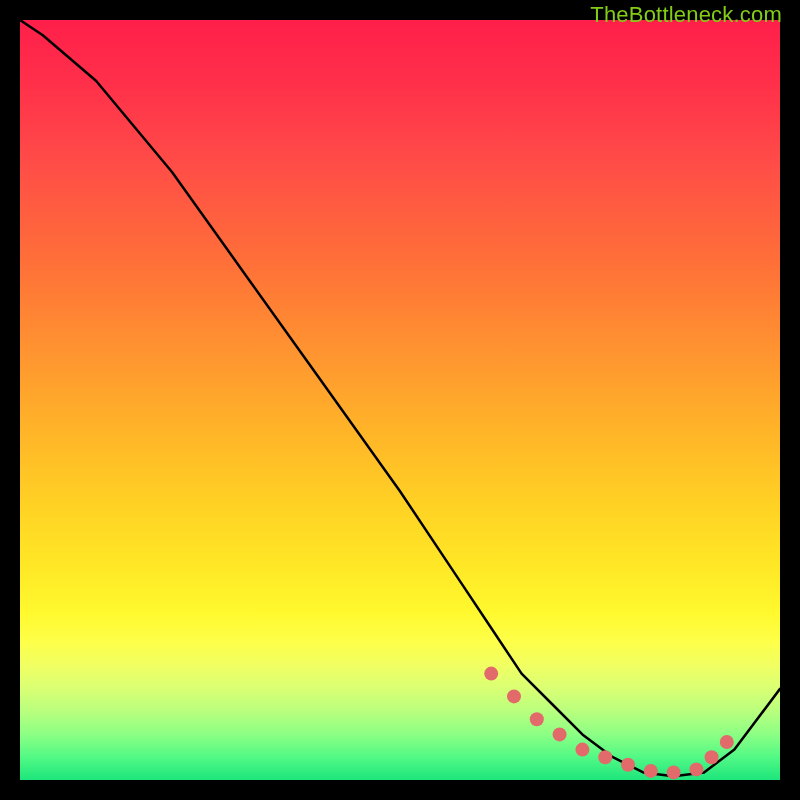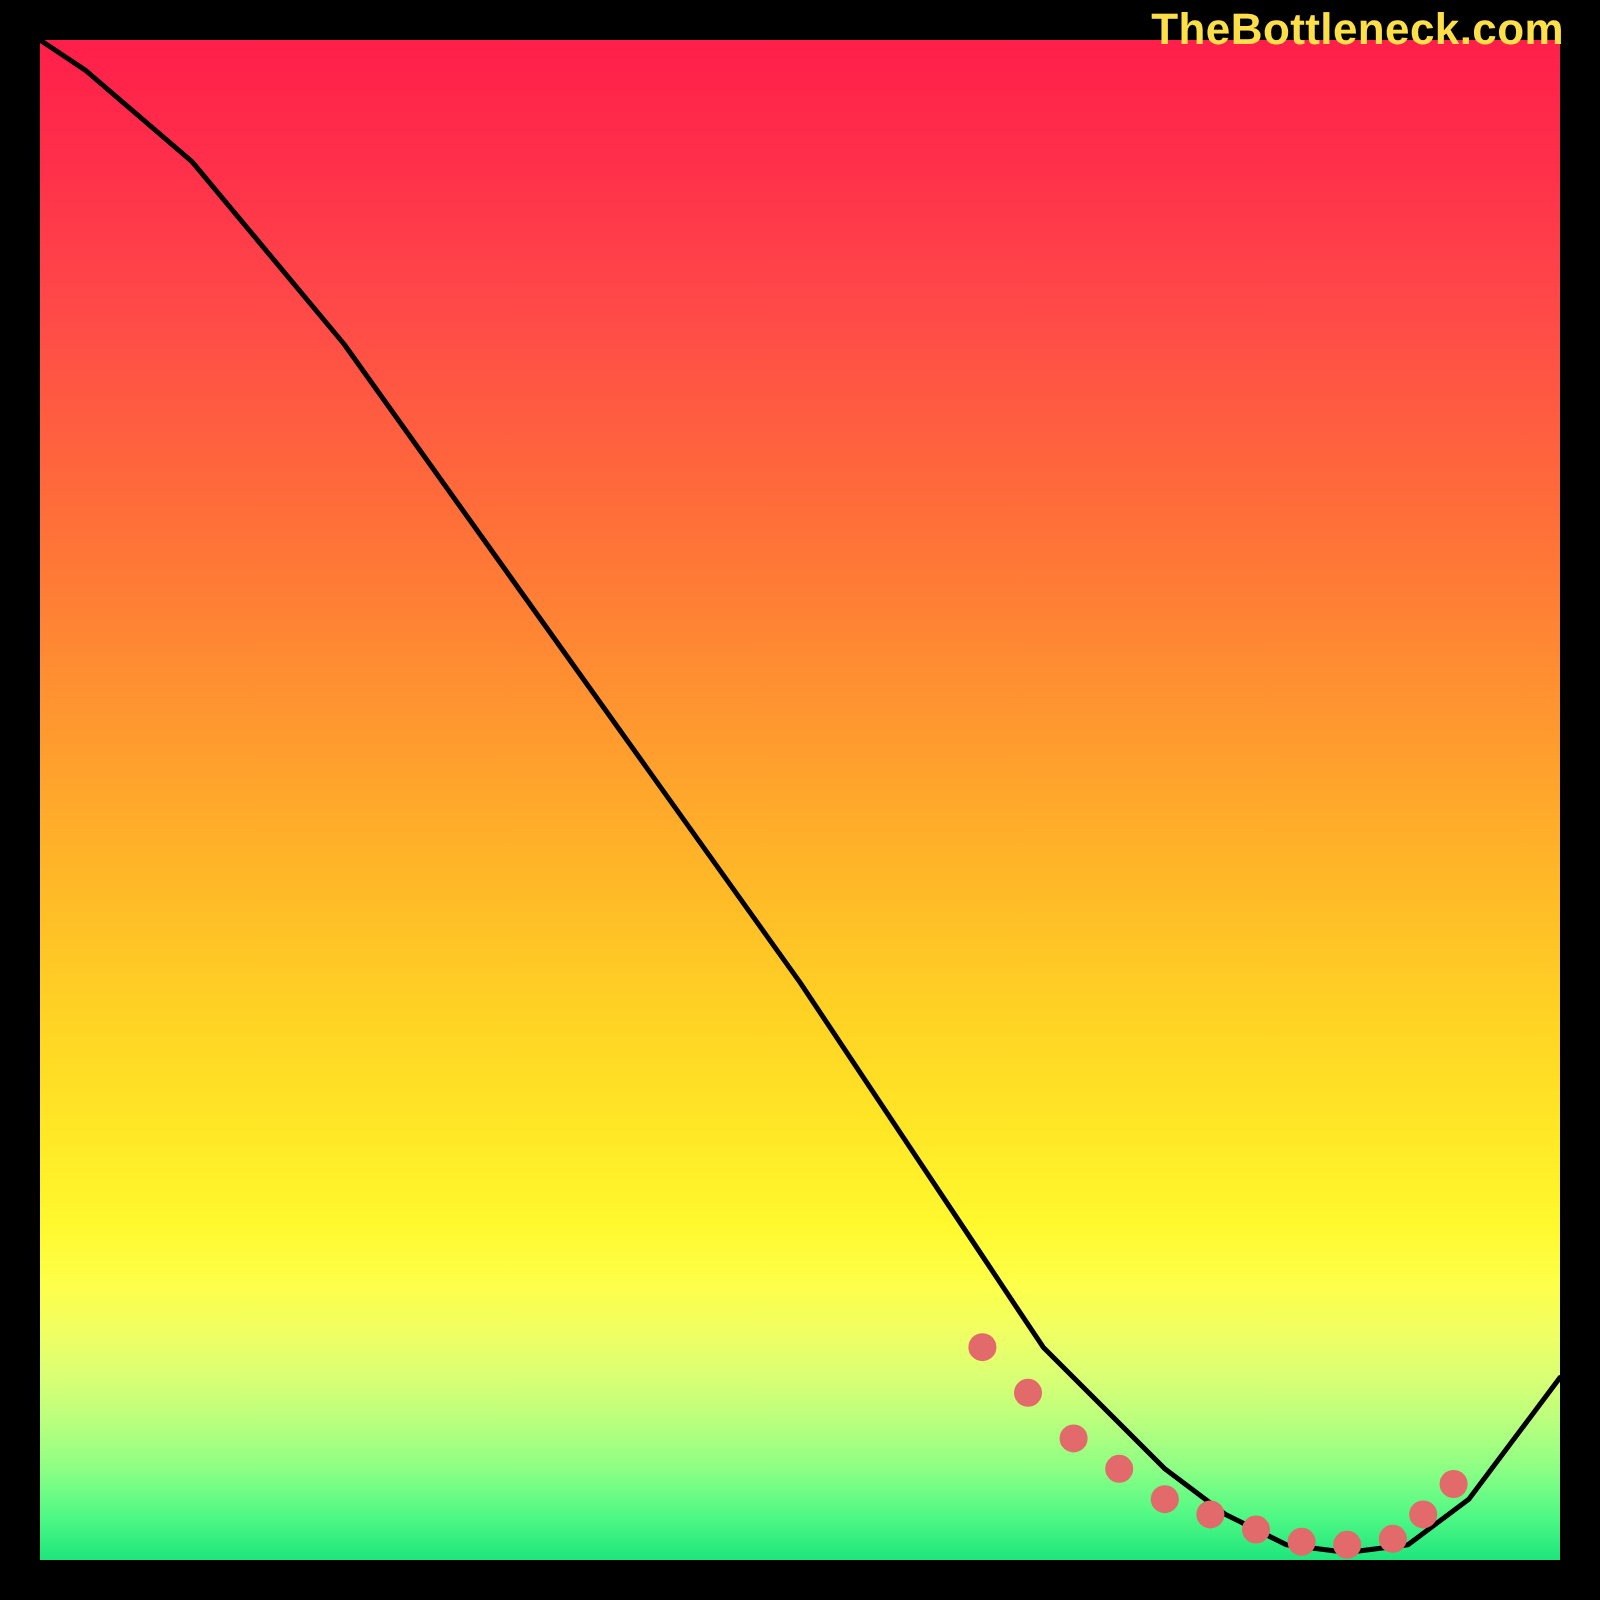--- a/index.html
+++ b/index.html
@@ -14,23 +14,23 @@
   .frame {
     position: relative;
     width: 800px;
     height: 800px;
     background: #000;
   }
   .watermark {
     position: absolute;
     top: 2px;
     right: 18px;
-    color: #fde047;
+    color: #84cc16;
     font-size: 22px;
-    font-weight: 700;
+    font-weight: 400;
     letter-spacing: 0.2px;
     z-index: 10;
   }
   .plot-bg {
     position: absolute;
     left: 20px;
     top: 20px;
     width: 760px;
     height: 760px;
     background: linear-gradient(to bottom,

